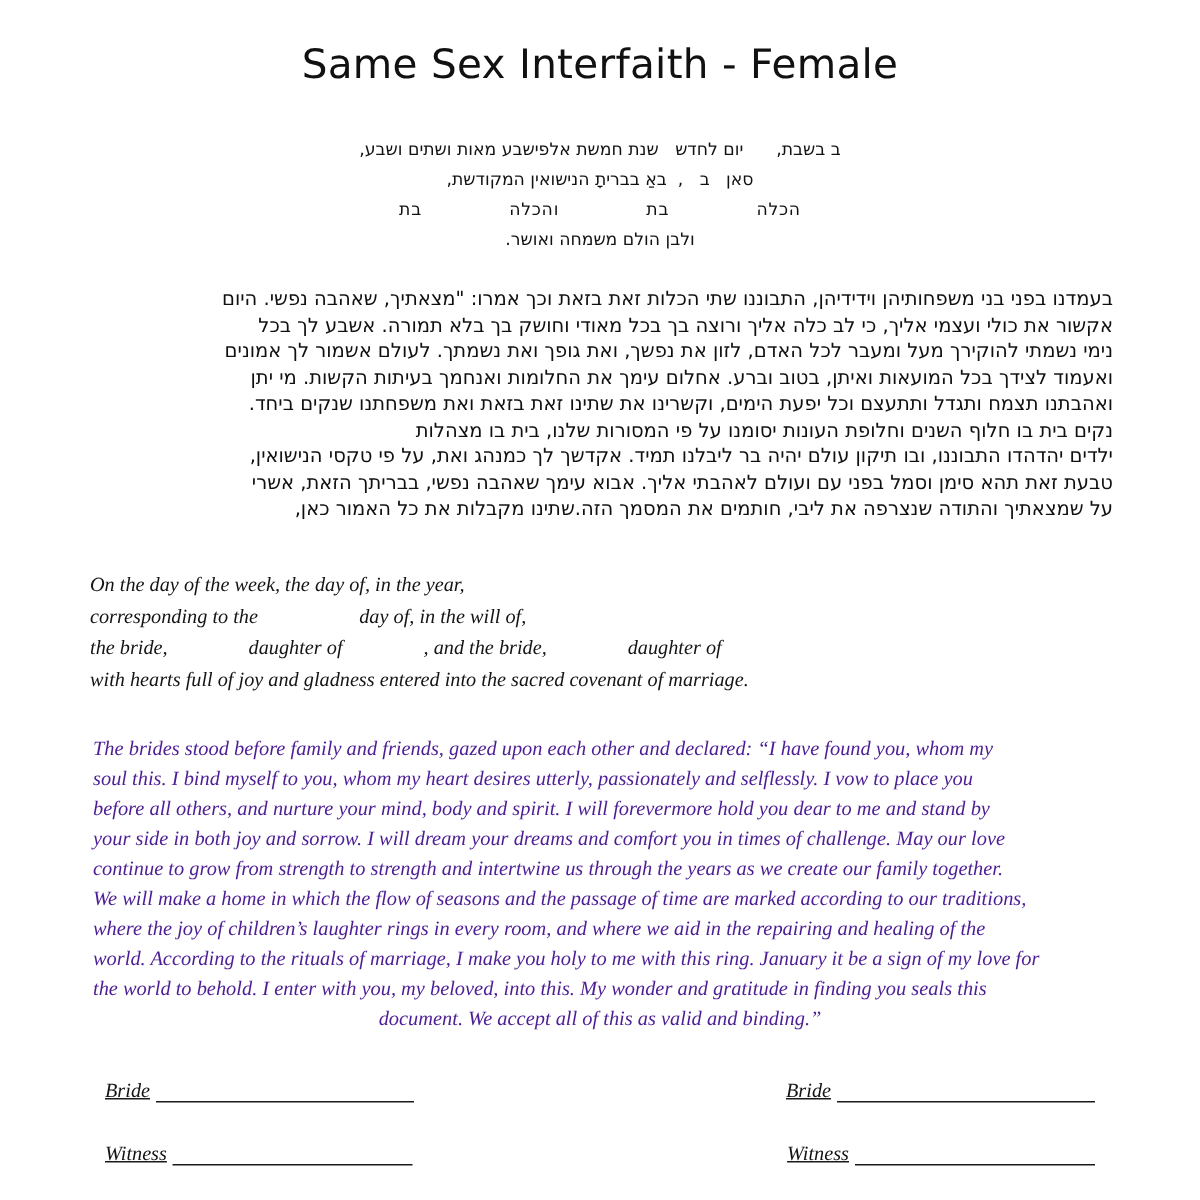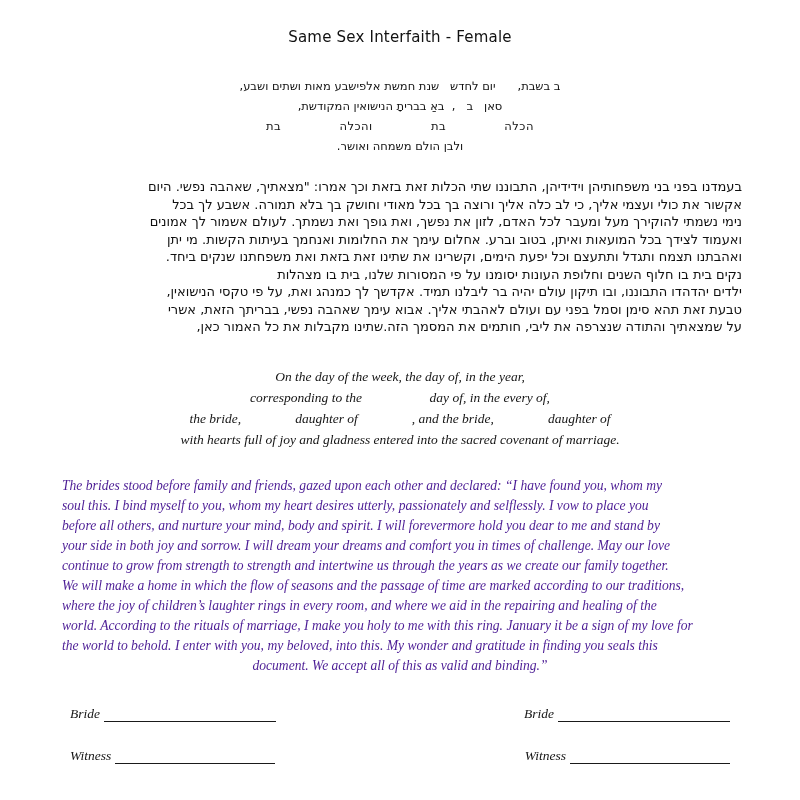--- a/index.html
+++ b/index.html
@@ -17,21 +17,21 @@
   .page {
     position: relative;
     width: 800px;
     height: 800px;
     box-sizing: border-box;
     padding: 0;
   }
   .doc-title {
     text-align: center;
     font-family: "DejaVu Sans", sans-serif;
-    font-size: 15px;
+    font-size: 27px;
     font-weight: 400;
     letter-spacing: 0.2px;
     color: #111;
     margin-top: 28px;
     margin-bottom: 0;
   }
 
   
   .hebrew-head {
     margin-top: 30px;
@@ -66,21 +66,20 @@
     display: block;
     white-space: nowrap;
   }
   .hebrew-body .line.center {
     text-align: center;
   }
 
   
   .date-block {
     margin-top: 30px;
-    text-align: center;
     font-family: "Liberation Serif", serif;
     font-style: italic;
     font-size: 13.5px;
     line-height: 21px;
     color: #141414;
     padding: 0 60px;
   }
   .date-block .line { display: block; white-space: pre; }
 
   
@@ -94,20 +93,21 @@
     text-align: justify;
     color: #4c1d95;
   }
   .vows .line { display: block; }
   .vows .line.last { text-align: center; }
 
   
   .signatures {
     margin-top: 30px;
     padding: 0 70px;
+    text-decoration: underline;
   }
   .sig-row {
     display: flex;
     justify-content: space-between;
     margin-bottom: 26px;
   }
   .sig-item {
     display: flex;
     align-items: flex-end;
     font-family: "Liberation Serif", serif;
@@ -146,21 +146,21 @@
     <span class="line">ואעמוד לצידך בכל המועאות ואיתן, בטוב וברע. אחלום עימך את החלומות ואנחמך בעיתות הקשות. מי יתן</span>
     <span class="line">ואהבתנו תצמח ותגדל ותתעצם וכל יפעת הימים, וקשרינו את שתינו זאת בזאת ואת משפחתנו שנקים ביחד.</span>
     <span class="line">נקים בית בו חלוף השנים וחלופת העונות יסומנו על פי המסורות שלנו, בית בו מצהלות</span>
     <span class="line">ילדים יהדהדו התבוננו, ובו תיקון עולם יהיה בר ליבלנו תמיד. אקדשך לך כמנהג ואת, על פי טקסי הנישואין,</span>
     <span class="line">טבעת זאת תהא סימן וסמל בפני עם ועולם לאהבתי אליך. אבוא עימך שאהבה נפשי, בבריתך הזאת, אשרי</span>
     <span class="line">על שמצאתיך והתודה שנצרפה את ליבי, חותמים את המסמך הזה.שתינו מקבלות את כל האמור כאן,</span>
   </div>
 
   <div class="date-block">
     <span class="line">On the day of the week, the day of, in the year,</span>
-    <span class="line">corresponding to the                    day of, in the every of,</span>
+    <span class="line">corresponding to the                    day of, in the will of,</span>
     <span class="line">the bride,                daughter of                , and the bride,                daughter of</span>
     <span class="line">with hearts full of joy and gladness entered into the sacred covenant of marriage.</span>
   </div>
 
   <div class="vows">
     <span class="line">The brides stood before family and friends, gazed upon each other and declared: “I have found you, whom my</span>
     <span class="line">soul this. I bind myself to you, whom my heart desires utterly, passionately and selflessly. I vow to place you</span>
     <span class="line">before all others, and nurture your mind, body and spirit. I will forevermore hold you dear to me and stand by</span>
     <span class="line">your side in both joy and sorrow. I will dream your dreams and comfort you in times of challenge. May our love</span>
     <span class="line">continue to grow from strength to strength and intertwine us through the years as we create our family together.</span>

